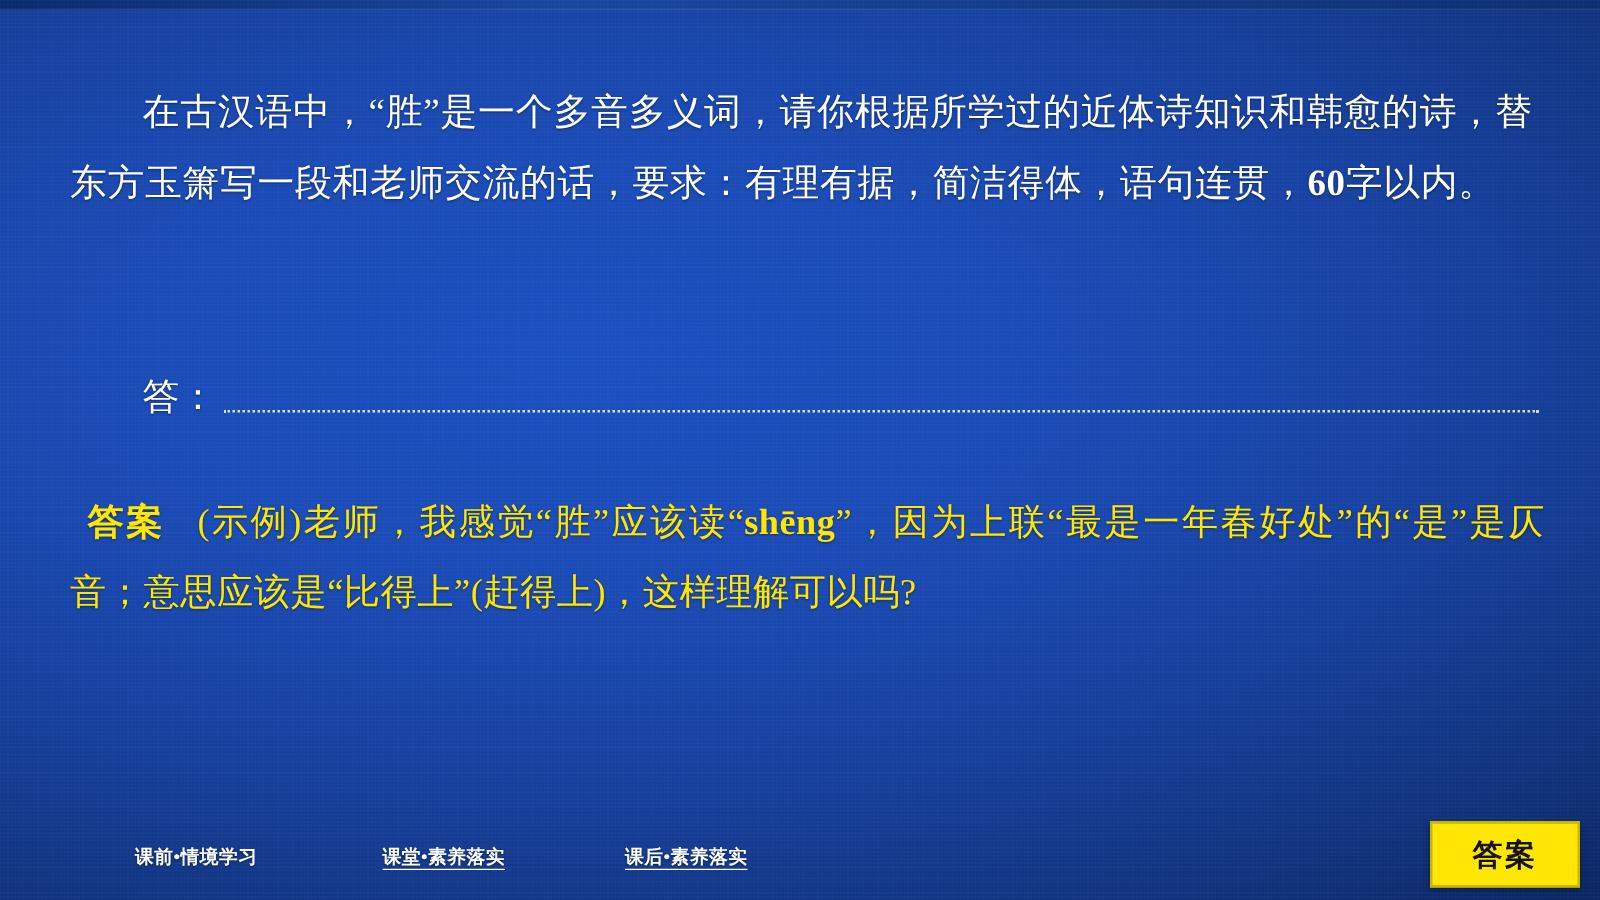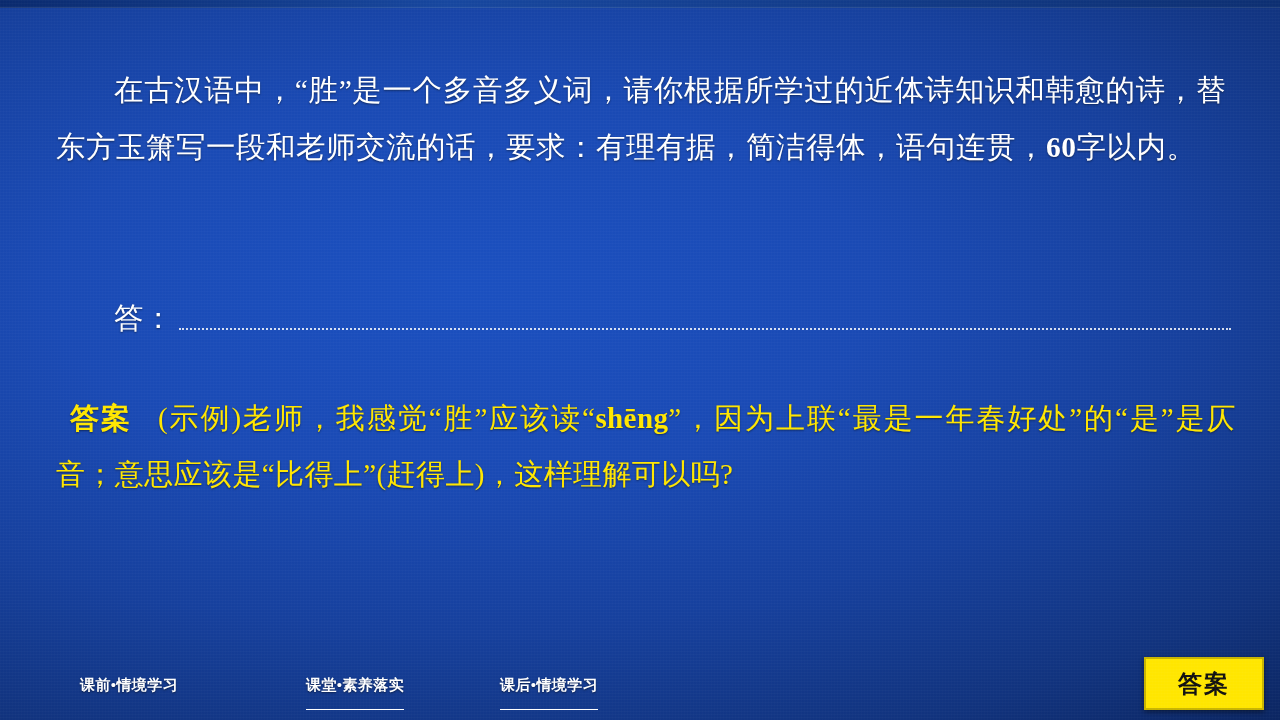--- a/index.html
+++ b/index.html
@@ -121,26 +121,26 @@
   }
   .footer-item {
     position: absolute;
     color: #ffffff;
     font-size: 15px;
     font-weight: bold;
     letter-spacing: 0.4px;
     white-space: nowrap;
     text-shadow: 0 1px 2px rgba(0,0,0,0.5);
   }
-  .footer-item.i0 { left: 80px; text-align: right; }
+  .footer-item.i0 { left: 108px; text-align: right; }
   .footer-item.i1 { left: 306px; }
   .footer-item.i2 { left: 500px; }
   .footer-item.i1 .u, .footer-item.i2 .u {
     border-bottom: 1px solid #ffffff;
-    padding-bottom: 16px;
+    padding-bottom: 1px;
   }
 
   .answer-btn {
     position: absolute;
     right: 16px;
     bottom: 10px;
     width: 116px;
     height: 49px;
     background: #ffe600;
     border: 2px solid #c8b400;
@@ -173,20 +173,20 @@
 
     <div class="answer-block">
       <span class="tag">答案</span><span>(示例)老师，我感觉“胜”应该读“<b>shēng</b>”，因为上联“最是一年春好处”的“是”是仄音；意思应该是“比得上”(赶得上)，这样理解可以吗?</span>
     </div>
 
   </div>
 
   <div class="footer">
     <div class="footer-item i0"><span class="u">课前•情境学习</span></div>
     <div class="footer-item i1"><span class="u">课堂•素养落实</span></div>
-    <div class="footer-item i2"><span class="u">课后•情境学习</span></div>
+    <div class="footer-item i2"><span class="u">课后•素养落实</span></div>
   </div>
 
   <div class="answer-btn">
     <span>答案</span>
   </div>
 
 </div>
 
 </body></html>

